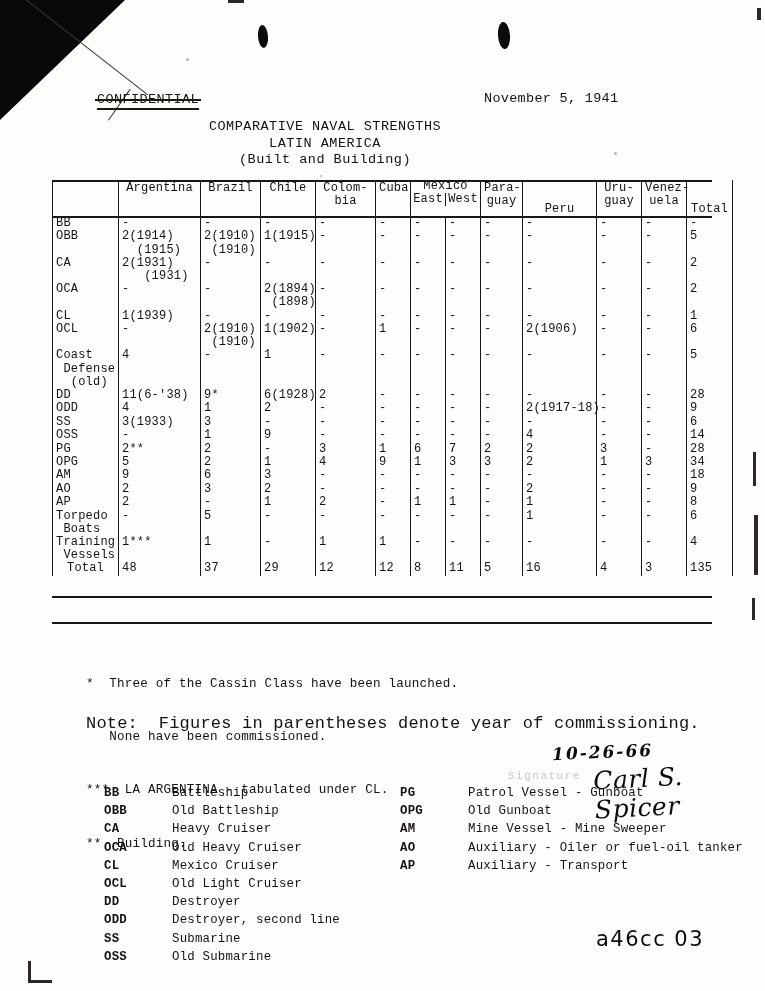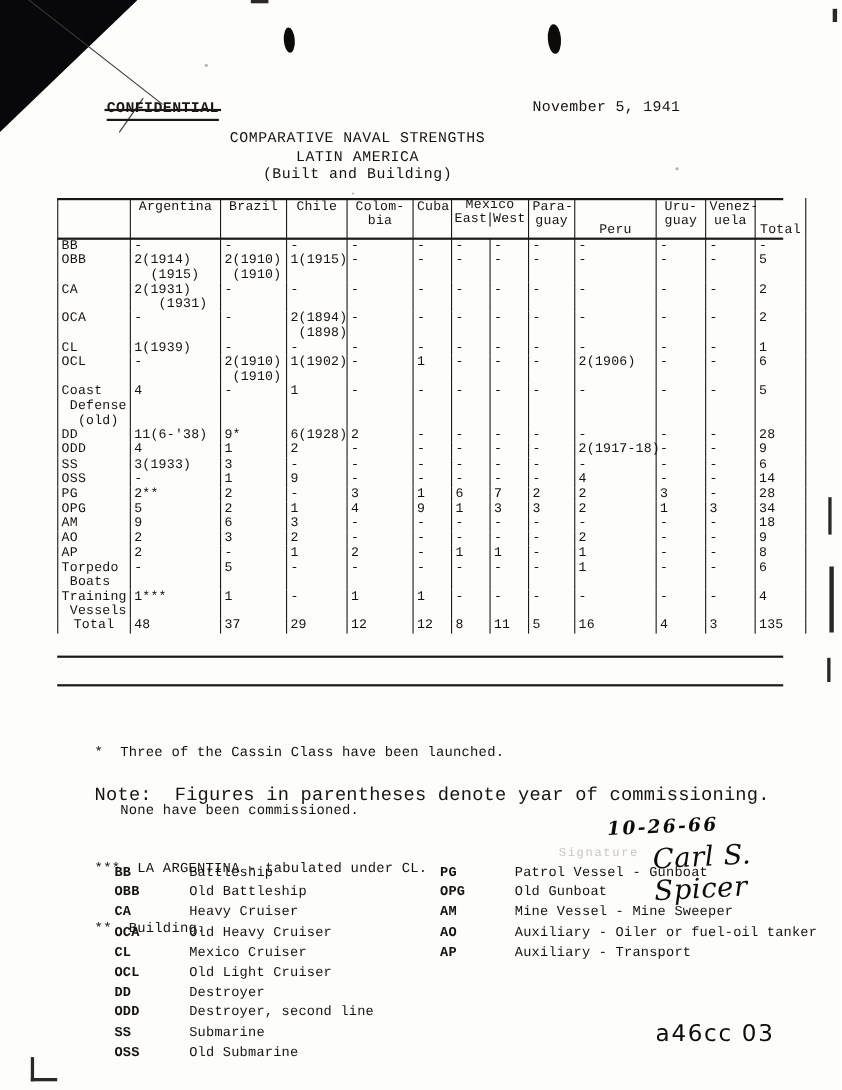--- a/index.html
+++ b/index.html
@@ -57,21 +57,21 @@
     position: absolute;
     background: #b9b6b0;
     border-radius: 50%;
   }
 
   
   .classification {
     position: absolute;
     left: 97px; top: 92px;
     font-size: 13.5px;
-    font-weight: bold;
+    font-weight: normal;
     letter-spacing: 0.4px;
     border-bottom: 2px solid #1b1814;
     padding-bottom: 1px;
     color: #1b1814;
     text-align: right;
   }
   .classification::after {
     content: "";
     position: absolute;
     left: -2px; top: 7px;

